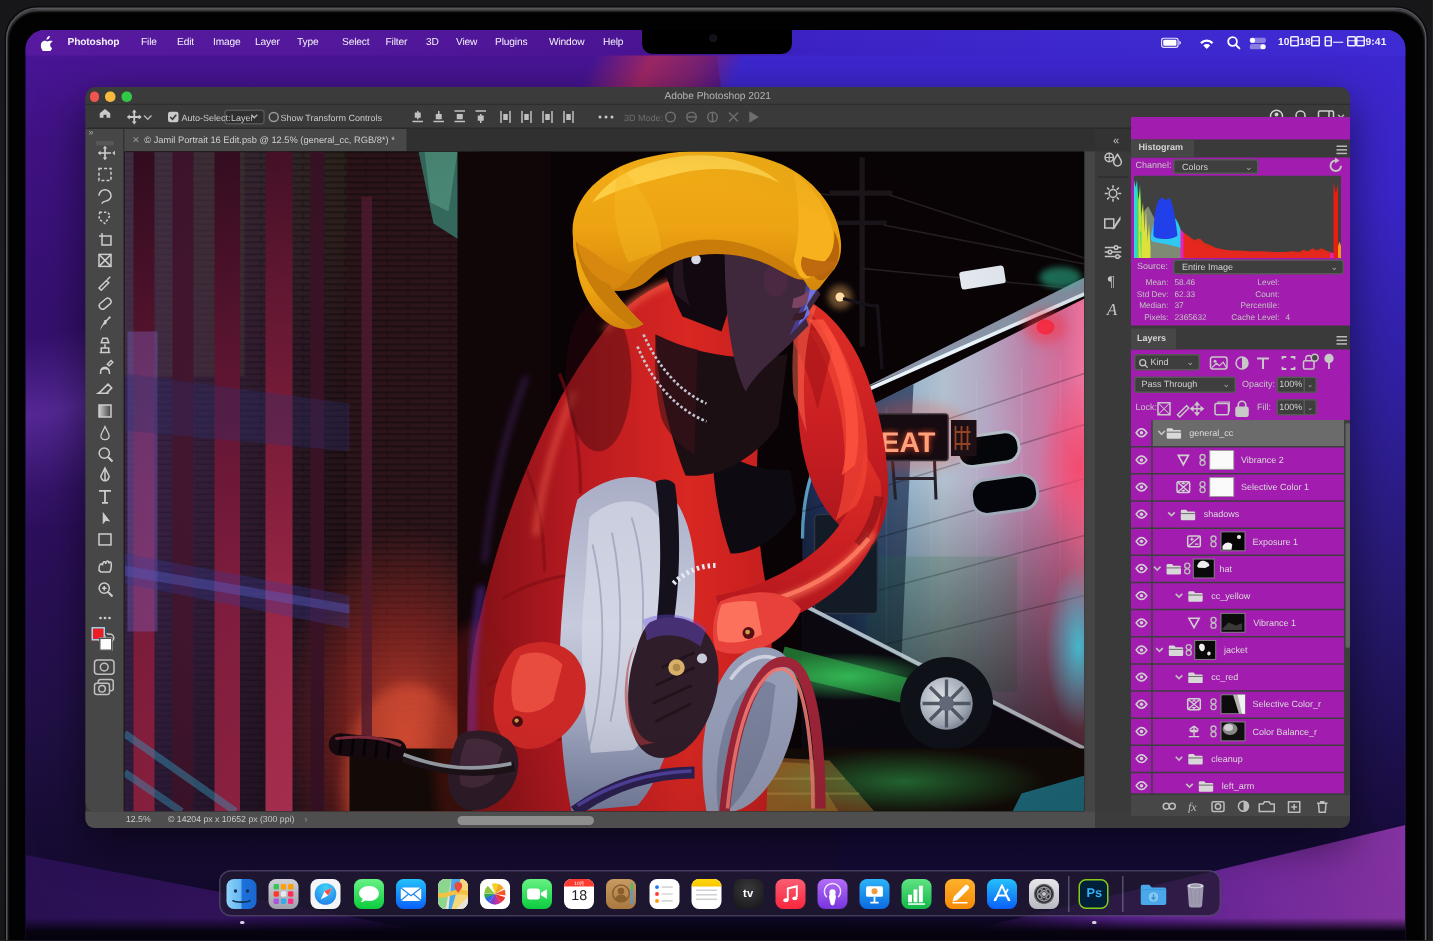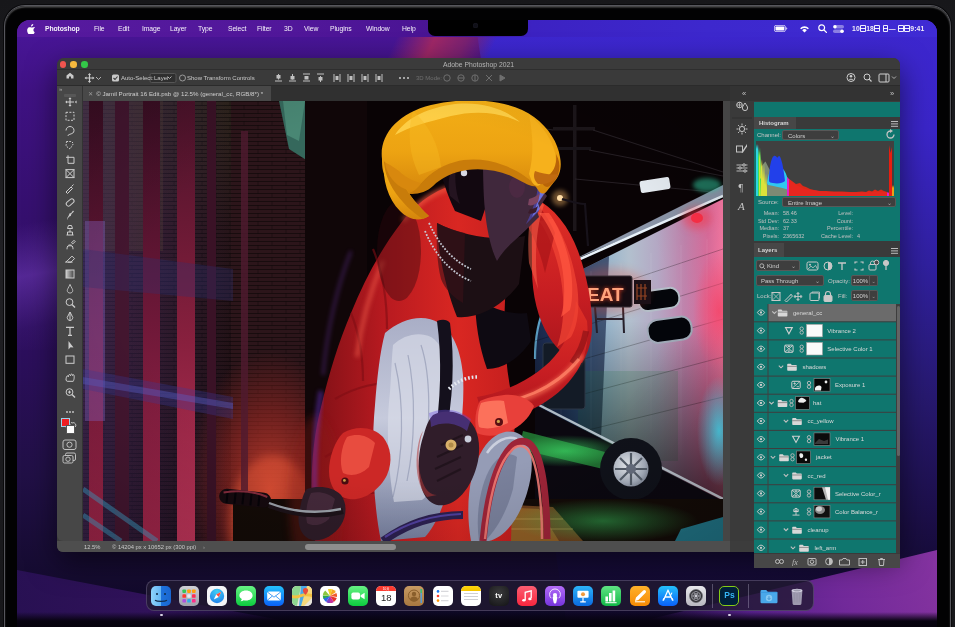--- a/index.html
+++ b/index.html
@@ -21,21 +21,21 @@
   #titlebar { position:absolute; left:0; top:0; width:843px; height:12px; background:#3b3b3b; border-radius:7px 7px 0 0; border-bottom:1px solid #2e2e2e; }
   .tl { position:absolute; top:3.2px; width:6.6px; height:6.6px; border-radius:50%; }
   #title { position:absolute; left:0; right:0; top:0; height:12px; line-height:13px; text-align:center; font-size:6.8px; color:#b4b4b4; }
   #optbar { position:absolute; left:0; top:12px; width:843px; height:16px; background:#3a3a3a; border-bottom:1px solid #2b2b2b; color:#c7c7c7; }
   #tabrow { position:absolute; left:26px; top:28px; width:647px; height:15px; background:#303030; }
   #tab { position:absolute; left:0; top:0; width:188px; height:15px; background:#484848; color:#cfcfcf; font-size:6.2px; line-height:15px; }
   #toolbar { position:absolute; left:0; top:28px; width:26px; height:455px; background:#474747; border-right:1px solid #333; border-radius:0 0 0 6px; }
   #canvas { position:absolute; left:26px; top:43px; width:640px; height:440px; background:#0a0406; overflow:hidden; }
   #vstrip { position:absolute; left:666px; top:43px; width:7px; height:440px; background:#454545; }
   #iconstrip { position:absolute; left:673px; top:28px; width:24px; height:455px; background:#3a3a3a; }
-  #panels { position:absolute; left:697px; top:44px; width:146px; height:455px; background:#0f766e; }
+  #panels { position:absolute; left:697px; top:20px; width:146px; height:455px; background:#a21caf; }
   #statusbar { position:absolute; left:0; top:483px; width:673px; height:11px; background:#4e4e4e; border-radius:0 0 0 6px; color:#c9c9c9; font-size:5.8px; }
   #panelhead { position:absolute; left:673px; top:28px; width:170px; height:15px; background:#333333; }
   
   #dock { position:absolute; left:129px; top:560px; width:668px; height:31px; border-radius:8px; background:rgba(33,26,50,.78); border:1px solid rgba(160,150,190,.30); }
   .di { position:absolute; top:4.5px; width:20px; height:20px; border-radius:5px; overflow:hidden; }
   .dsep { position:absolute; top:3px; width:1px; height:24px; background:rgba(235,230,250,.28); }
   .ddot { position:absolute; width:2.5px; height:2.5px; border-radius:50%; background:#e8e4f2; opacity:.9; }
   .t5 { font-size:5.5px; } .t6 { font-size:6px; }
 </style></head>
 <body>

